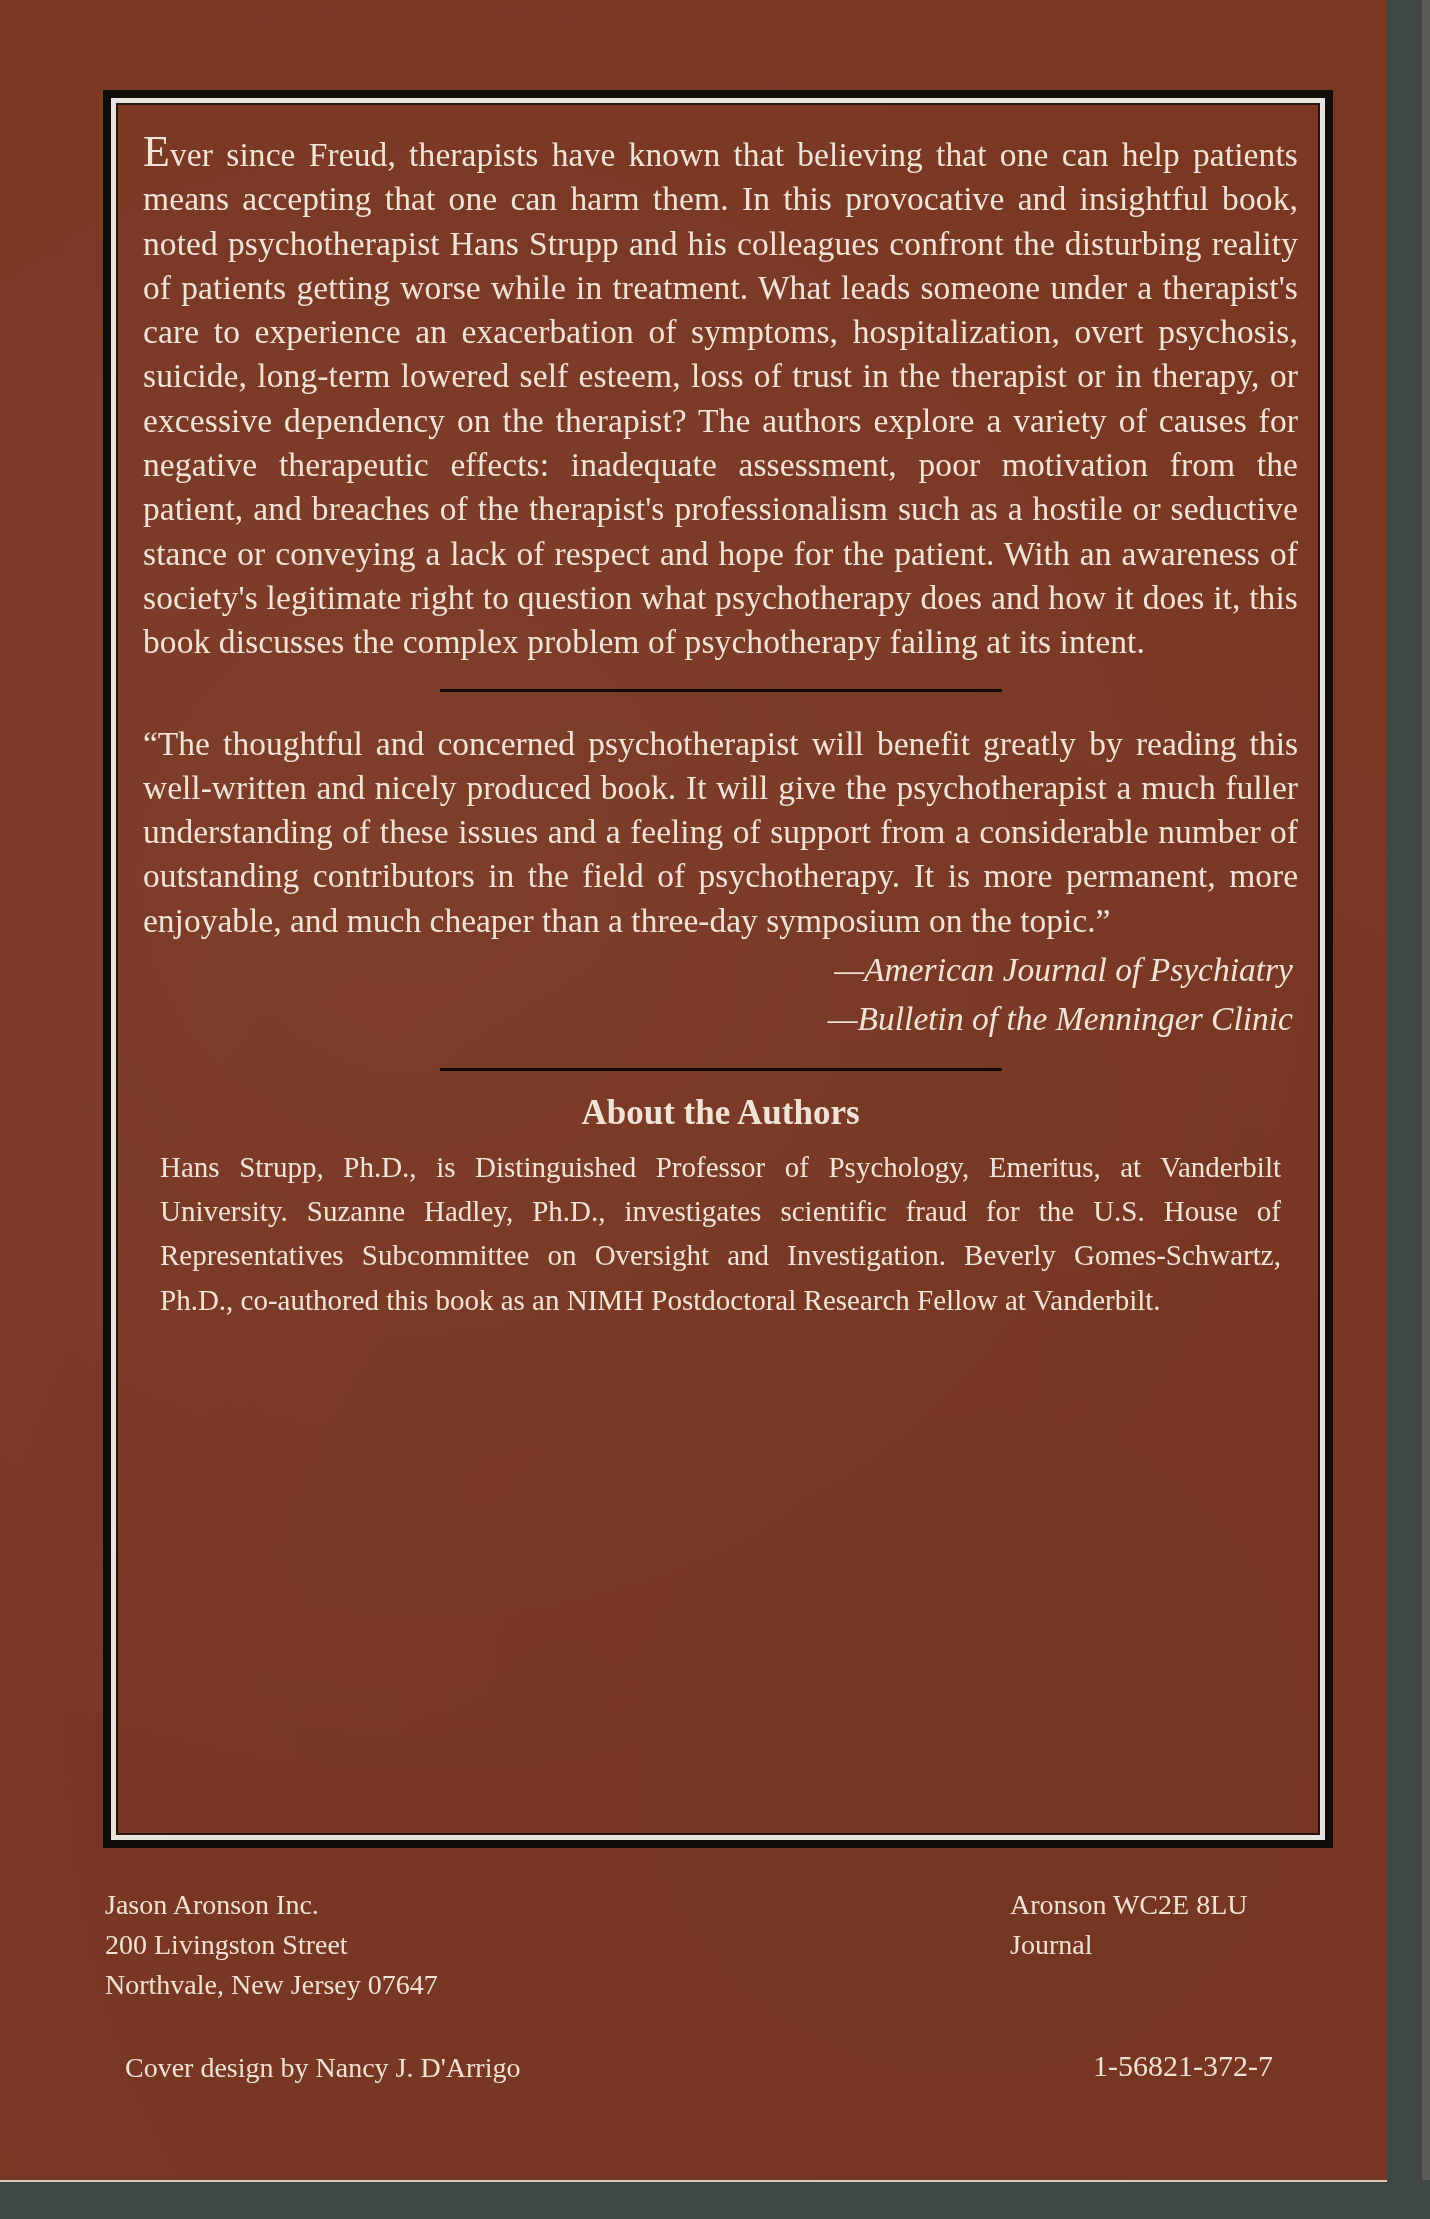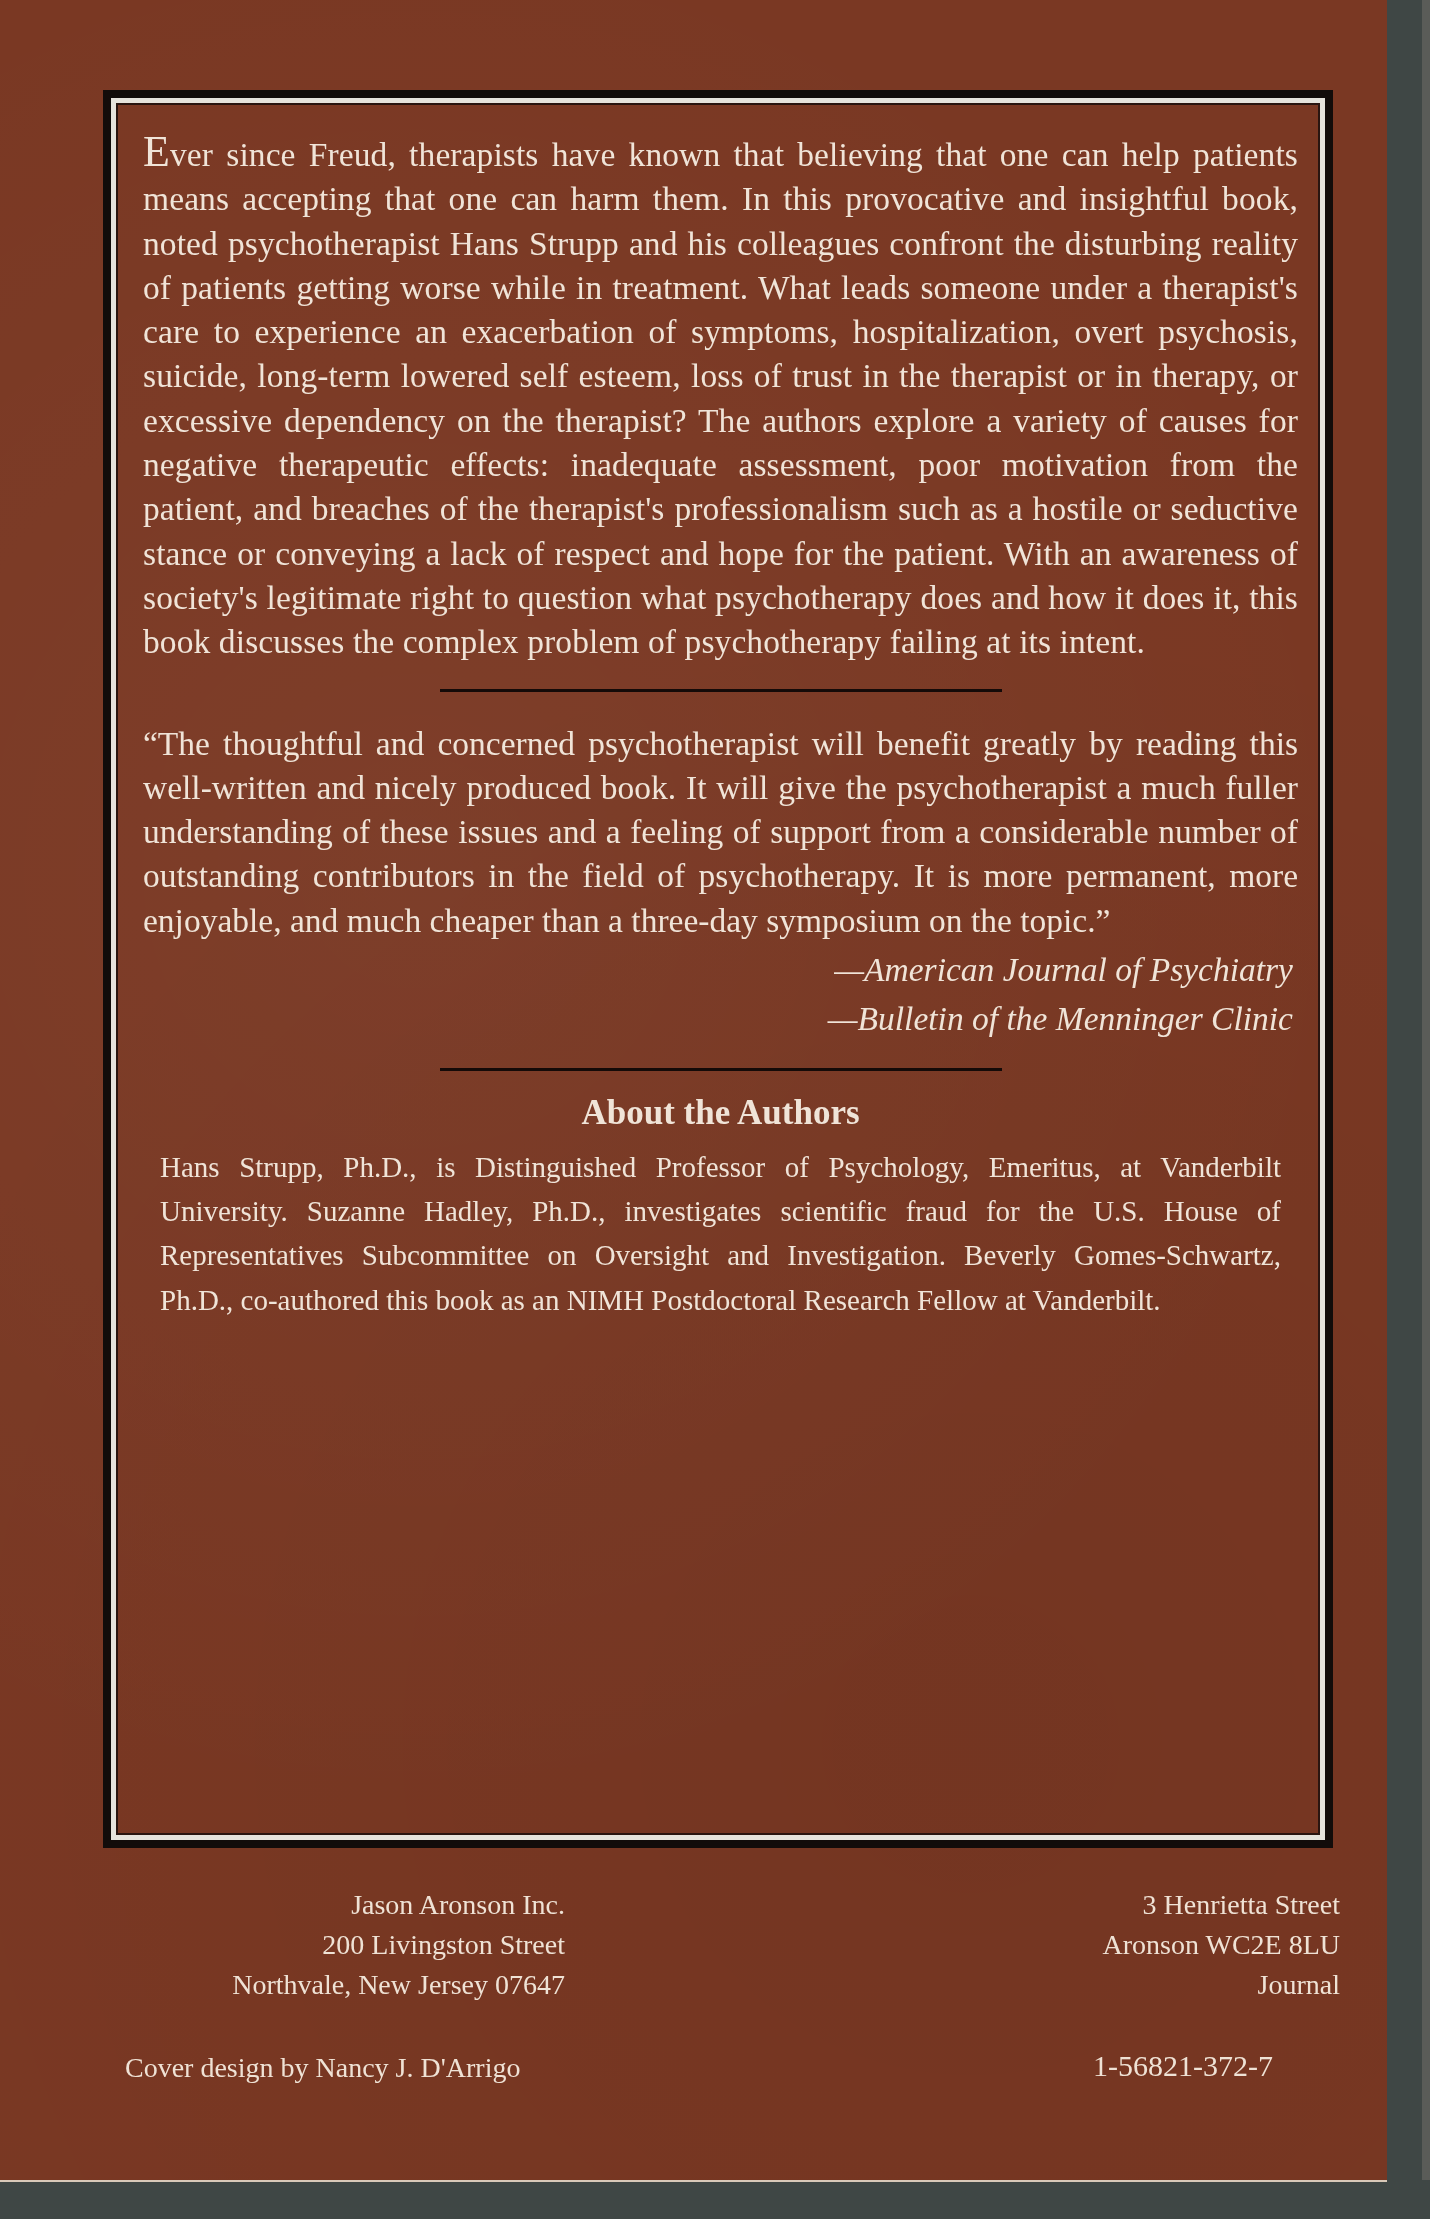--- a/index.html
+++ b/index.html
@@ -45,21 +45,21 @@
     }
     .initial { font-size: 44px; line-height: 40px; }
     .divider {
       width: 562px; height: 3px; background: #140a08; margin: 0 auto;
     }
     .quote { font-size: 33.5px; line-height: 44.3px; text-align: justify; margin: 0; }
     .source { font-size: 33.5px; line-height: 44.3px; font-style: italic; text-align: right; margin: 5px; }
     .about-heading { font-size: 35px; font-weight: bold; text-align: center; margin: 0; }
     .about-text { font-size: 29px; line-height: 44.3px; text-align: justify; margin: 17px; }
     .pub {
-      position: absolute; color: #efe2d5; font-size: 28px; line-height: 40px; text-align: right;
+      position: absolute; color: #efe2d5; font-size: 28px; line-height: 40px; text-align: left;
     }
     .credit { position: absolute; color: #efe2d5; font-size: 28px; }
     .isbn { position: absolute; color: #efe2d5; font-size: 30px; }
   </style>
 </head>
 <body>
 
 <div class="cover">
   <div class="frame">
     <div class="frame-inner"></div>
@@ -82,21 +82,20 @@
     <p class="about-text" style="margin-top:12px;">Hans Strupp, Ph.D., is Distinguished Professor of Psychology, Emeritus, at Vanderbilt University. Suzanne Hadley, Ph.D., investigates scientific fraud for the U.S. House of Representatives Subcommittee on Oversight and Investigation. Beverly Gomes-Schwartz, Ph.D., co-authored this book as an NIMH Postdoctoral Research Fellow at Vanderbilt.</p>
   </div>
 
   <div class="pub" style="left:105px;top:1885px;width:460px;">
     <div>Jason Aronson Inc.</div>
     <div>200 Livingston Street</div>
     <div>Northvale, New Jersey 07647</div>
   </div>
 
   <div class="pub" style="left:1010px;top:1885px;width:330px;">
-    <div>3 Henrietta Street</div>
     <div>Aronson WC2E  8LU</div>
     <div>Journal</div>
   </div>
 
   <div class="credit" style="left:112px;top:2052px;margin-left:13px;">Cover design by Nancy J. D'Arrigo</div>
   <div class="isbn" style="left:1093px;top:2049px;">1-56821-372-7</div>
 </div>
 <div class="right-edge"></div>
 
 </body></html>

